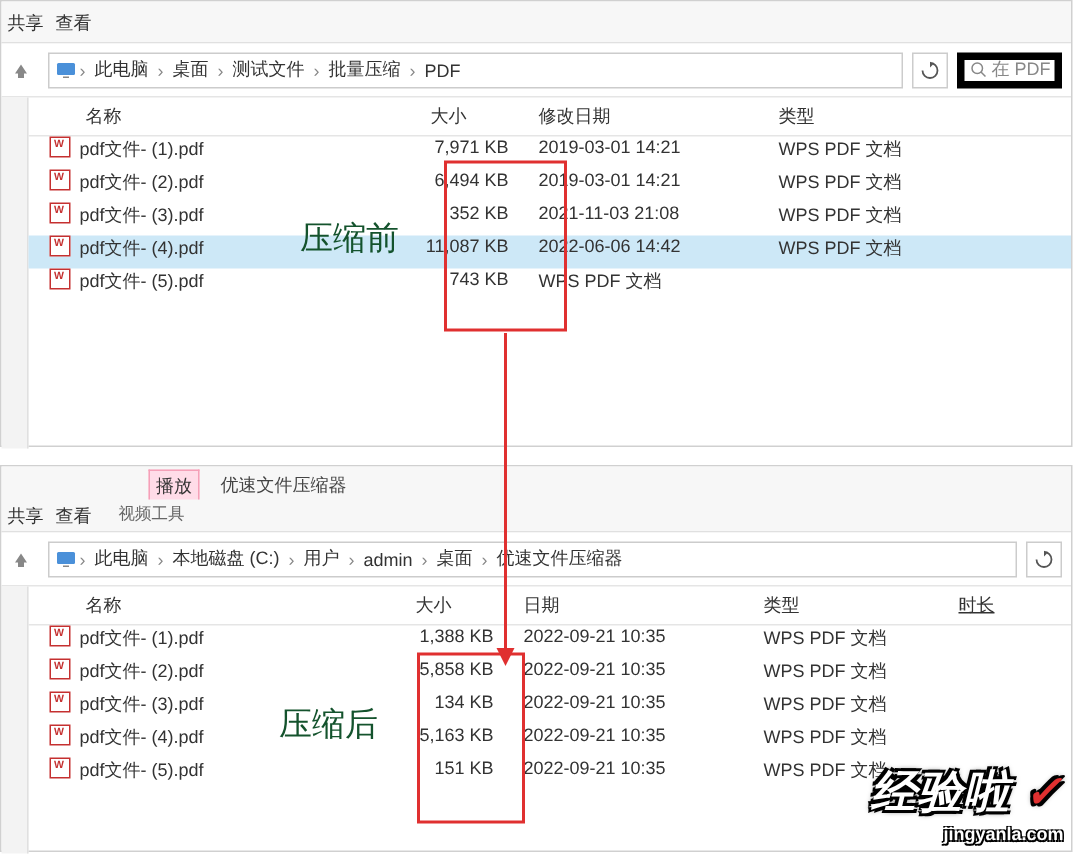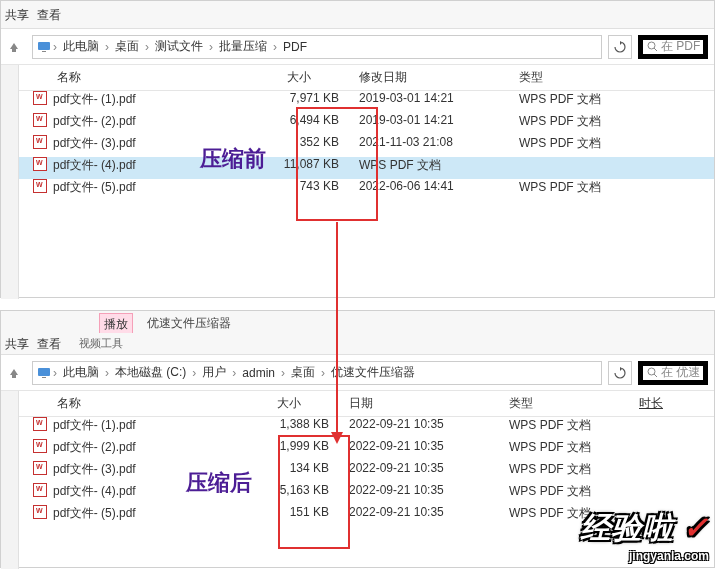--- a/index.html
+++ b/index.html
@@ -30,21 +30,21 @@
 .row.sel { background:#cde8f7; }
 .row .icon { width:34px; display:flex; justify-content:flex-end; padding-right:6px;}
 .row .name { width:206px; white-space:nowrap; overflow:hidden; }
 .row .size { width:100px; text-align:right; padding-right:20px; white-space:nowrap;}
 .row .date { width:160px; white-space:nowrap;}
 .row .type { width:130px; white-space:nowrap;}
 .pdf-icon { width:14px; height:14px; display:inline-block; background:#fff; border:1px solid #c53030; position:relative; }
 .pdf-icon::after { content:"W"; position:absolute; font-size:7px; color:#c53030; left:2px; top:1px; font-weight:bold;}
 .pc-icon { width:14px; height:14px; }
 .redbox { position:absolute; border:2px solid #e03030; pointer-events:none; }
-.redlabel { position:absolute; color:#4c1d95; font-size:22px; font-weight:700; pointer-events:none; }
+.redlabel { position:absolute; color:#14532d; font-size:22px; font-weight:400; pointer-events:none; }
 .arrow-line { position:absolute; width:2px; background:#e03030; pointer-events:none;}
 .arrow-head { position:absolute; width:0; height:0; border-left:6px solid transparent; border-right:6px solid transparent; border-top:12px solid #e03030; pointer-events:none;}
 .watermark { position:absolute; right:6px; bottom:6px; color:#fff; pointer-events:none; text-align:right;}
 .watermark .big { font-size:30px; font-weight:900; font-style:italic; text-shadow: -2px -2px 0 #000, 2px -2px 0 #000, -2px 2px 0 #000, 2px 2px 0 #000, 0 0 4px #000; letter-spacing:1px;}
 .watermark .big .check { color:#e03030; }
 .watermark .small { font-size:12px; font-weight:700; text-shadow:-1px -1px 0 #000,1px -1px 0 #000,-1px 1px 0 #000,1px 1px 0 #000; }
 .vtabs { display:flex; flex-direction:column; align-items:center;}
 </style>
 </head>
 <body>
@@ -126,29 +126,29 @@
             <span class="size" style="width:100px">352 KB</span>
             <span class="date">2021-11-03 21:08</span>
             <span class="type">WPS PDF 文档</span>
           </div>
           <div class="row sel">
             <span class="icon">
               <span class="pdf-icon"></span>
             </span>
             <span class="name" style="width:206px">pdf文件- (4).pdf</span>
             <span class="size" style="width:100px">11,087 KB</span>
+            <span class="date">2022-06-06 14:42</span>
             <span class="type">WPS PDF 文档</span>
           </div>
           <div class="row">
             <span class="icon">
               <span class="pdf-icon"></span>
             </span>
             <span class="name" style="width:206px">pdf文件- (5).pdf</span>
             <span class="size" style="width:100px">743 KB</span>
-            <span class="date">2022-06-06 14:41</span>
             <span class="type">WPS PDF 文档</span>
           </div>
         </div>
     </div>
   </div>
 </div>
 
 <div class="pane" style="top:310px; height:258px;">
   <div class="ribbon" style="height:44px;">
     <span class="ribbon-tab" style="align-self:flex-end; height:20px; line-height:20px;">共享</span>
@@ -181,27 +181,20 @@
         <span class="crumb-sep">›</span>
       <span class="crumb">桌面</span>
         <span class="crumb-sep">›</span>
       <span class="crumb">优速文件压缩器</span>
     </div>
     <div class="refresh">
         <svg width="12" height="12" viewBox="0 0 12 12">
           <path d="M6 1 A5 5 0 1 1 1 6" fill="none" stroke="#555" stroke-width="1.2"></path>
           <path d="M6 0 L8 2 L6 4 Z" fill="#555"></path>
         </svg>
-      </div>
-    <div class="search">
-        <svg width="11" height="11" viewBox="0 0 11 11">
-          <circle cx="4.5" cy="4.5" r="3.5" fill="none" stroke="#888"></circle>
-          <line x1="7" y1="7" x2="10" y2="10" stroke="#888"></line>
-        </svg>
-        <span>在 优速</span>
       </div>
   </div>
   <div class="body" style="height:178px;">
     <div class="side"></div>
     <div class="list">
       <div class="cols">
         <div class="col-name" style="width:230px;">名称</div>
         <div class="col-size" style="width:100px;">大小</div>
         <div class="col-date">日期</div>
         <div class="col-type">类型</div>
@@ -215,21 +208,21 @@
             <span class="name" style="width:196px">pdf文件- (1).pdf</span>
             <span class="size" style="width:100px">1,388 KB</span>
             <span class="date">2022-09-21 10:35</span>
             <span class="type">WPS PDF 文档</span>
           </div>
           <div class="row">
             <span class="icon">
               <span class="pdf-icon"></span>
             </span>
             <span class="name" style="width:196px">pdf文件- (2).pdf</span>
-            <span class="size" style="width:100px">1,999 KB</span>
+            <span class="size" style="width:100px">5,858 KB</span>
             <span class="date">2022-09-21 10:35</span>
             <span class="type">WPS PDF 文档</span>
           </div>
           <div class="row">
             <span class="icon">
               <span class="pdf-icon"></span>
             </span>
             <span class="name" style="width:196px">pdf文件- (3).pdf</span>
             <span class="size" style="width:100px">134 KB</span>
             <span class="date">2022-09-21 10:35</span>

